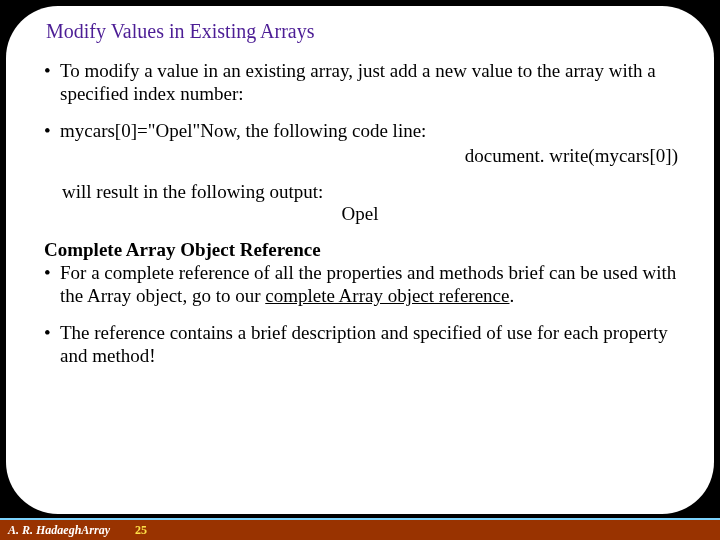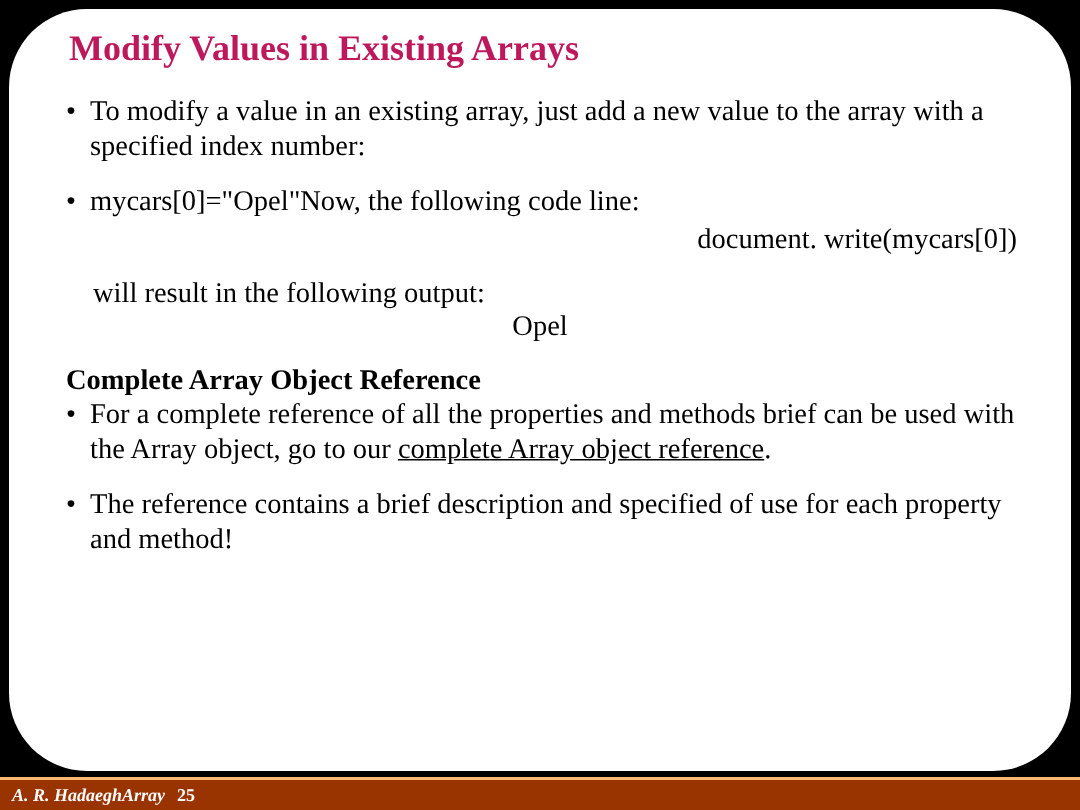--- a/index.html
+++ b/index.html
@@ -15,23 +15,23 @@
     position: absolute;
     top: 6px;
     left: 6px;
     right: 6px;
     bottom: 26px;
     background: #fff;
     border-radius: 52px;
     padding: 14px 36px 12px 36px;
   }
   .title {
-    font-size: 24px;
-    font-weight: bold;
-    color: #be185d;
+    font-size: 20px;
+    font-weight: normal;
+    color: #4c1d95;
     margin-bottom: 16px;
     margin-left: 4px;
   }
   .bullet {
     display: flex;
     font-size: 19px;
     color: #000;
     margin-bottom: 14px;
     line-height: 1.22;
   }
@@ -63,37 +63,37 @@
     font-weight: bold;
     margin-bottom: 0;
     margin-left: 2px;
   }
   .linkish { text-decoration: underline; }
   .footer {
     position: absolute;
     left: 0; right: 0; bottom: 0;
     height: 22px;
     background: #993300;
-    border-top: 2px solid #fdba74;
+    border-top: 2px solid #7dd3fc;
     display: flex;
     align-items: center;
     font-size: 12px;
     font-style: italic;
     color: #fff;
     padding: 0 8px;
   }
   .footer .author { flex: 0 0 auto; font-weight: bold; }
   .footer .inst {
     flex: 1;
     text-align: center;
     font-weight: bold;
     text-decoration: underline;
   }
   .footer .pg { flex: 0 0 auto; font-weight: bold; font-style: italic; }
-  .footer .pg .num { color: #ffffff; font-style: normal; margin-left: 5px; }
+  .footer .pg .num { color: #fde047; font-style: normal; margin-left: 22px; }
 </style>
 </head>
 <body>
 
 <div class="slide">
 
   <div class="title">Modify Values in Existing Arrays</div>
 
   <div class="bullet">
     <div class="dot">•</div>

